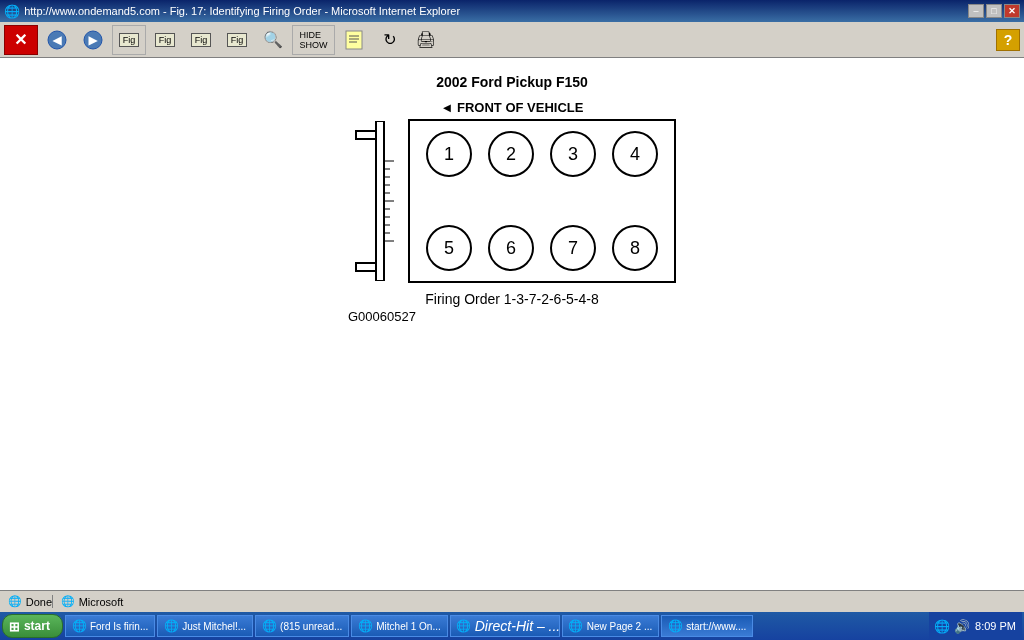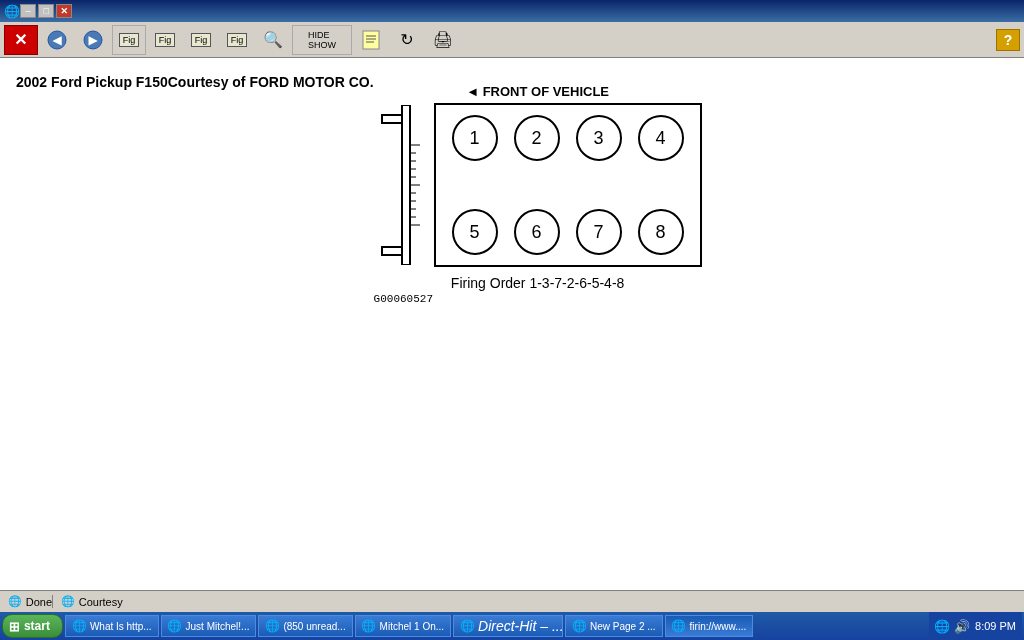--- a/index.html
+++ b/index.html
@@ -45,21 +45,22 @@
       font-size: 10px;
     }
     .tb-btn svg { width: 22px; height: 22px; }
 
     
     #content {
       background: white;
       height: calc(640px - 22px - 36px - 22px - 28px);
       overflow-y: auto;
       display: flex;
-      align-items: flex-start;
+      flex-direction: column;
+      align-items: center;
       padding: 16px;
     }
 
     .page-title { font-size: 14px; font-weight: bold; text-align: center; }
     .fig-title { font-size: 14px; font-weight: bold; text-align: center; }
     .courtesy { font-size: 14px; font-weight: bold; text-align: center; margin-bottom: 20px; }
 
     
     #diagram-container {
       display: flex;
@@ -103,21 +104,21 @@
     .cylinder {
       width: 46px; height: 46px;
       border: 2px solid #000;
       border-radius: 50%;
       display: flex; align-items: center; justify-content: center;
       font-size: 18px;
       font-weight: normal;
     }
 
     .firing-order { font-size: 14px; margin-top: 8px; }
-    .part-num { font-size: 11px; color: #000; margin-top: 2px; align-self: flex-start; font-family: Liberation Mono, monospace; }
+    .part-num { font-size: 13px; color: #000; margin-top: 2px; align-self: flex-start; }
 
     
     #status-bar {
       background: #d4d0c8;
       border-top: 1px solid #808080;
       height: 22px;
       display: flex;
       align-items: center;
       padding: 0 8px;
       font-size: 11px;
@@ -180,20 +181,21 @@
       font-size: 10px;
       color: white;
     }
     .tray-icon { font-size: 13px; }
   </style>
 </head>
 <body>
 
 <div id="title-bar">
   <span style="font-size:13px;">🌐</span>
+  <span style="flex:1; font-size:11px; margin-left:4px;">http://www.ondemand5.com - Fig. 17: Identifying Firing Order - Microsoft Internet Explorer</span>
   <div id="title-bar-controls">
     <div class="title-btn" style="font-size:9px;">–</div>
     <div class="title-btn" style="font-size:9px;">□</div>
     <div class="title-btn close-btn" style="background:#c0392b; color:white; font-weight:bold;">✕</div>
   </div>
 </div>
 
 <div id="toolbar">
 
   <div class="tb-btn" style="background:#cc0000; color:white; font-weight:bold; font-size:16px; border:1px solid #880000;">✕</div>
@@ -220,42 +222,41 @@
   </div>
   <div class="tb-btn" style="font-size:9px;">
     <div style="border:1px solid #555; padding:1px 3px; font-size:9px; background:#e8e8d0;">Fig</div>
   </div>
   <div class="tb-btn" style="font-size:9px;">
     <div style="border:1px solid #555; padding:1px 3px; font-size:9px; background:#e8e8d0;">Fig</div>
   </div>
 
   <div class="tb-btn" style="font-size:16px;">🔍</div>
 
-  <div class="tb-btn" style="width:60px; font-size:9px; border:1px solid #aaa; background:#d4d0c8; white-space:nowrap;">HIDE<br>SHOW</div>
+  <div class="tb-btn" style="width:43px; font-size:9px; border:1px solid #aaa; background:#d4d0c8; white-space:nowrap;">HIDE<br>SHOW</div>
 
   <div class="tb-btn">
     <svg viewBox="0 0 22 22" xmlns="http://www.w3.org/2000/svg">
       <rect x="3" y="2" width="16" height="18" fill="#ffffa0" stroke="#888" stroke-width="1"></rect>
       <line x1="6" y1="7" x2="16" y2="7" stroke="#555" stroke-width="1"></line>
       <line x1="6" y1="10" x2="16" y2="10" stroke="#555" stroke-width="1"></line>
       <line x1="6" y1="13" x2="14" y2="13" stroke="#555" stroke-width="1"></line>
     </svg>
   </div>
 
   <div class="tb-btn" style="font-size:16px;">↻</div>
 
   <div class="tb-btn" style="font-size:16px;">🖨</div>
   <div style="flex:1;"></div>
 
   <div class="tb-btn" style="background:#d4a000; color:white; font-weight:bold; font-size:14px; border:1px solid #a07000; width:24px; height:22px;">?</div>
 </div>
 
 <div id="content">
   <div class="page-title">2002 Ford Pickup F150</div>
-  <div class="courtesy">Courtesy of FORD MOTOR CO.</div>
 
   <div id="diagram-container">
     <div class="front-label">◄ FRONT OF VEHICLE</div>
 
     <div id="engine-diagram">
 
       <div class="crank-shape">
         <svg width="60" height="160" viewBox="0 0 60 160" xmlns="http://www.w3.org/2000/svg">
 
           <rect x="28" y="0" width="8" height="160" fill="none" stroke="#000" stroke-width="2"></rect>
@@ -300,57 +301,57 @@
     <div class="firing-order">Firing Order 1-3-7-2-6-5-4-8</div>
     <div class="part-num">G00060527</div>
   </div>
 </div>
 
 <div id="status-bar">
   <span style="margin-right:4px;">🌐</span>
   <span>Done</span>
   <div id="internet-zone">
     <span>🌐</span>
-    <span>Courtesy</span>
+    <span>Microsoft</span>
   </div>
 </div>
 
 <div id="taskbar">
   <button id="start-btn">
     <span style="font-size:13px;">⊞</span>
     <span style="">start</span>
   </button>
 
   <div class="taskbar-item">
     <span class="task-icon">🌐</span>
-    <span style="font-size:10px;">What Is http...</span>
+    <span style="font-size:10px;">Ford Is firin...</span>
   </div>
   <div class="taskbar-item">
     <span class="task-icon">🌐</span>
     <span style="font-size:10px;">Just Mitchel!...</span>
   </div>
   <div class="taskbar-item">
     <span class="task-icon">🌐</span>
-    <span style="font-size:10px;">(850 unread...</span>
+    <span style="font-size:10px;">(815 unread...</span>
   </div>
   <div class="taskbar-item">
     <span class="task-icon">🌐</span>
     <span style="font-size:10px;">Mitchel 1 On...</span>
   </div>
   <div class="taskbar-item">
     <span class="task-icon">🌐</span>
     <span style="font-size:14px;font-style:italic;">Direct-Hit – ...</span>
   </div>
   <div class="taskbar-item">
     <span class="task-icon">🌐</span>
     <span style="font-size:10px;">New Page 2 ...</span>
   </div>
   <div class="taskbar-item active">
     <span class="task-icon">🌐</span>
-    <span style="font-size:10px;">firin://www....</span>
+    <span style="font-size:10px;">start://www....</span>
   </div>
 
   <div id="system-tray">
     <span class="tray-icon">🌐</span>
     <span class="tray-icon">🔊</span>
     <span style="font-size:11px; color:white;">8:09 PM</span>
   </div>
 </div>
 
 </body></html>

